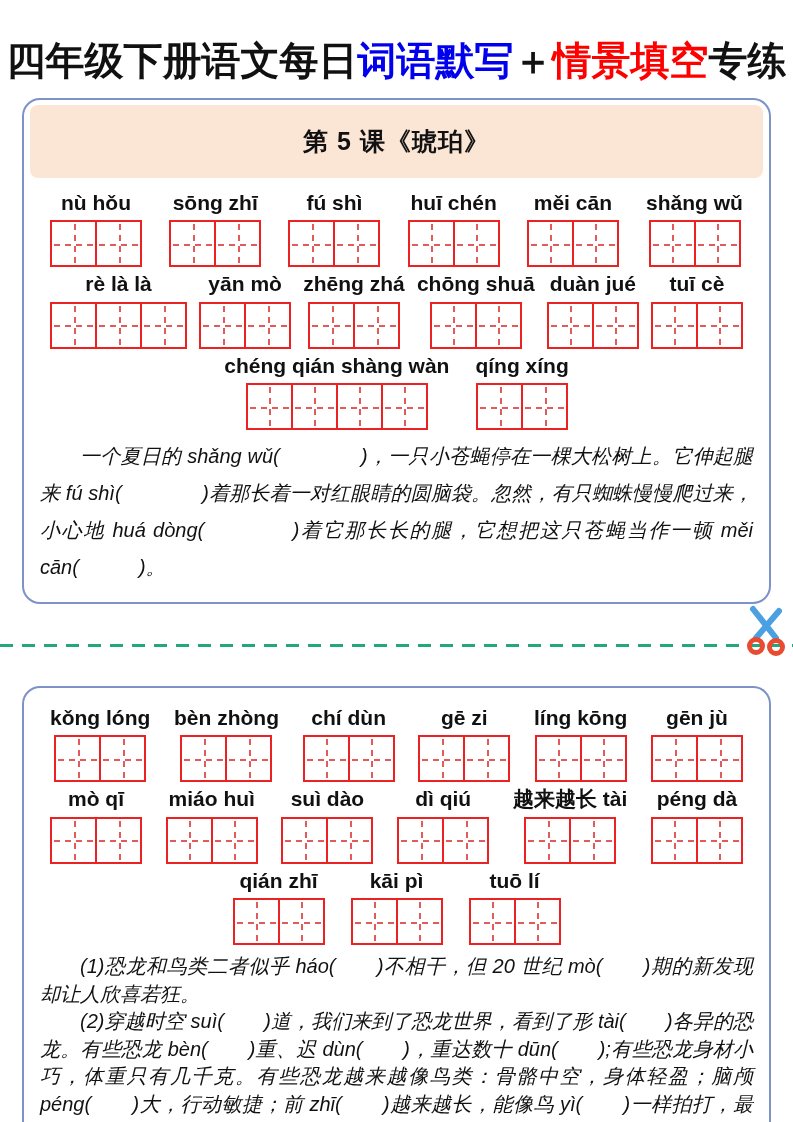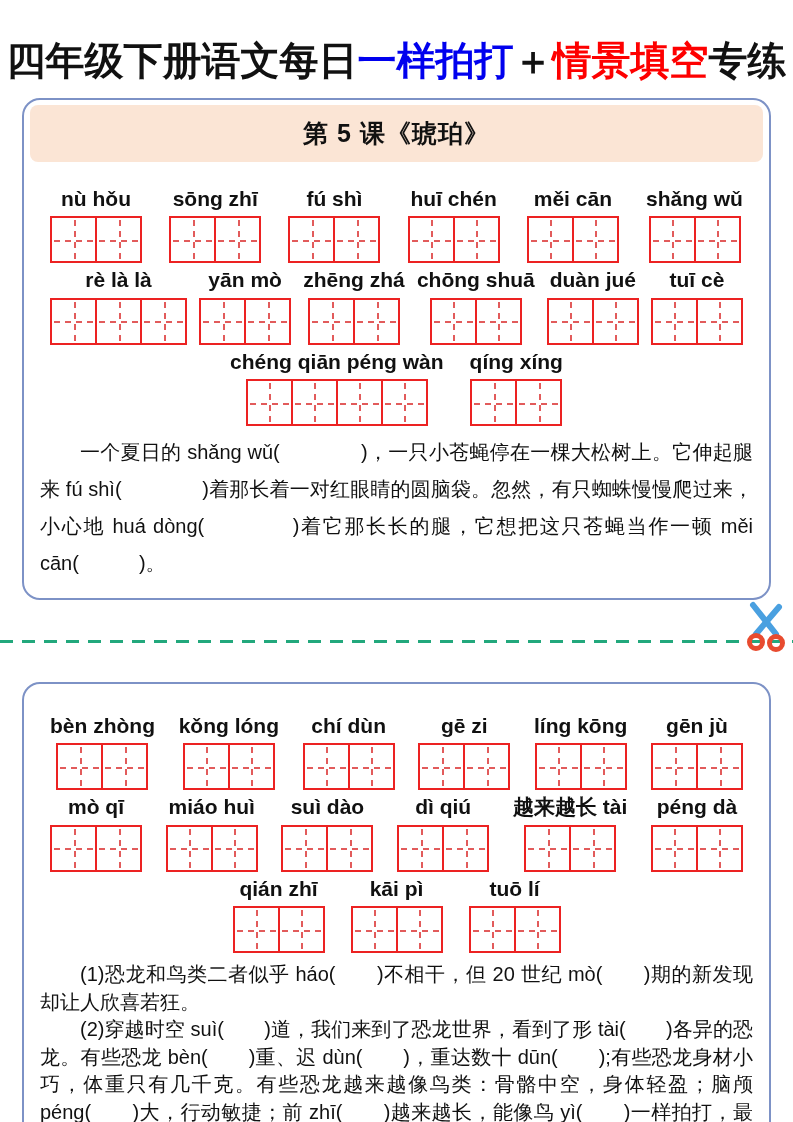--- a/index.html
+++ b/index.html
@@ -11,52 +11,52 @@
   *{box-sizing:border-box;}
   html,body{margin:0;padding:0;background:#ffffff;}
   .page{width:793px;min-height:1122px;margin:0 auto;background:#fff;
         font-family:"Liberation Sans","DejaVu Sans",sans-serif;color:#111;overflow:hidden;}
   .title{text-align:center;font-size:39px;font-weight:800;margin:0;padding-top:34px;white-space:nowrap;}
   .c-blue{color:var(--title-blue);}
   .c-red{color:var(--title-red);}
 
   .card{margin:10px 22px 0;border:2px solid var(--card-border);border-radius:18px;padding:5px 0 16px;background:#fff;}
   .card-header{margin:0 6px;background:var(--header-bg);border-radius:8px;text-align:center;
-               font-size:25px;font-weight:700;padding:12px 0;letter-spacing:1px;}
-
-  .rows{padding-top:20px;}
+               font-size:25px;font-weight:700;padding:20px 0;letter-spacing:1px;}
+
+  .rows{padding-top:8px;}
   .pinyin-row{margin-top:3px;}
   .row-spread{display:flex;justify-content:space-between;padding:0 26px;}
   .row-center{display:flex;justify-content:center;gap:26px;}
   .group{display:flex;flex-direction:column;align-items:center;}
   .plabel{font-size:21px;font-weight:600;white-space:nowrap;margin-bottom:3px;line-height:1.35;}
   .grid{display:flex;}
   .cell{width:47px;height:47px;border:2px solid var(--grid-red);position:relative;background:#fff;}
   .cell + .cell{margin-left:-2px;}
   .cell::before{content:"";position:absolute;top:2px;bottom:2px;left:50%;width:0;
                 border-left:2px dashed var(--grid-dash);}
   .cell::after{content:"";position:absolute;left:2px;right:2px;top:50%;height:0;
                border-top:2px dashed var(--grid-dash);}
 
-  .paras{margin:8px 16px 0;}
+  .paras{margin:8px 16px 0;font-style:italic;}
   .para{margin:0;font-size:20px;text-indent:2em;text-align:justify;}
   .card-loose .para{line-height:1.85;margin-top:4px;}
   .card-tight .para{line-height:1.38;}
 
   .cut-row{position:relative;height:72px;}
   .cut-line{position:absolute;left:0;right:0;top:40px;height:3px;
             background:repeating-linear-gradient(90deg,var(--cut-green) 0 13px,transparent 13px 22px);}
   .scissors{position:absolute;right:4px;top:0;width:46px;height:54px;}
 </style>
 </head>
 <body>
 
 <div class="page">
 
-  <h1 class="title"><span>四年级下册语文每日</span><span class="c-blue">一样拍打</span><span>＋</span><span class="c-red">情景填空</span><span>专练</span></h1>
+  <h1 class="title"><span>四年级下册语文每日</span><span class="c-blue">词语默写</span><span>＋</span><span class="c-red">情景填空</span><span>专练</span></h1>
 
   <section class="card card-loose">
     <div class="card-header">第 5 课《琥珀》</div>
     <div class="rows">
         <div class="pinyin-row row-spread">
           <div class="group">
             <div class="plabel">nù hǒu</div>
             <div class="grid">
               <div class="cell"></div>
               <div class="cell"></div>
@@ -138,21 +138,21 @@
           <div class="group">
             <div class="plabel">tuī cè</div>
             <div class="grid">
               <div class="cell"></div>
               <div class="cell"></div>
             </div>
           </div>
         </div>
         <div class="pinyin-row row-center">
           <div class="group">
-            <div class="plabel">chéng qiān péng wàn</div>
+            <div class="plabel">chéng qián shàng wàn</div>
             <div class="grid">
               <div class="cell"></div>
               <div class="cell"></div>
               <div class="cell"></div>
               <div class="cell"></div>
             </div>
           </div>
           <div class="group">
             <div class="plabel">qíng xíng</div>
             <div class="grid">
@@ -174,28 +174,28 @@
       <line x1="36" y1="6" x2="13" y2="33" stroke="var(--scissors-blue)" stroke-width="6" stroke-linecap="round"></line>
       <circle cx="13" cy="41" r="6.5" fill="none" stroke="var(--scissors-red)" stroke-width="5"></circle>
       <circle cx="33" cy="42" r="6.5" fill="none" stroke="var(--scissors-red)" stroke-width="5"></circle>
     </svg>
   </div>
 
   <section class="card card-tight">
     <div class="rows">
         <div class="pinyin-row row-spread">
           <div class="group">
+            <div class="plabel">kǒng lóng</div>
+            <div class="grid">
+              <div class="cell"></div>
+              <div class="cell"></div>
+            </div>
+          </div>
+          <div class="group">
             <div class="plabel">bèn zhòng</div>
-            <div class="grid">
-              <div class="cell"></div>
-              <div class="cell"></div>
-            </div>
-          </div>
-          <div class="group">
-            <div class="plabel">kǒng lóng</div>
             <div class="grid">
               <div class="cell"></div>
               <div class="cell"></div>
             </div>
           </div>
           <div class="group">
             <div class="plabel">chí dùn</div>
             <div class="grid">
               <div class="cell"></div>
               <div class="cell"></div>

